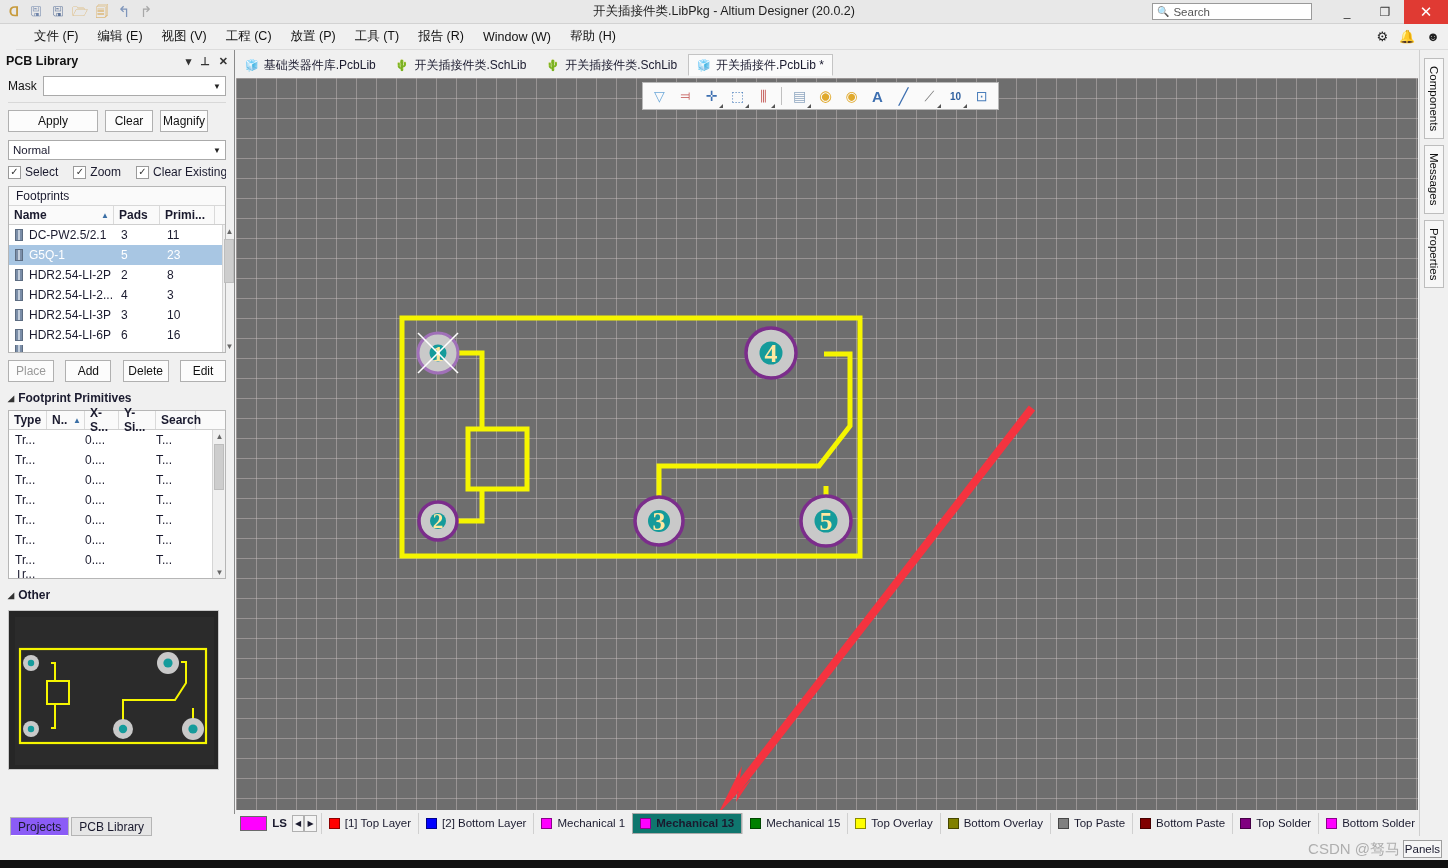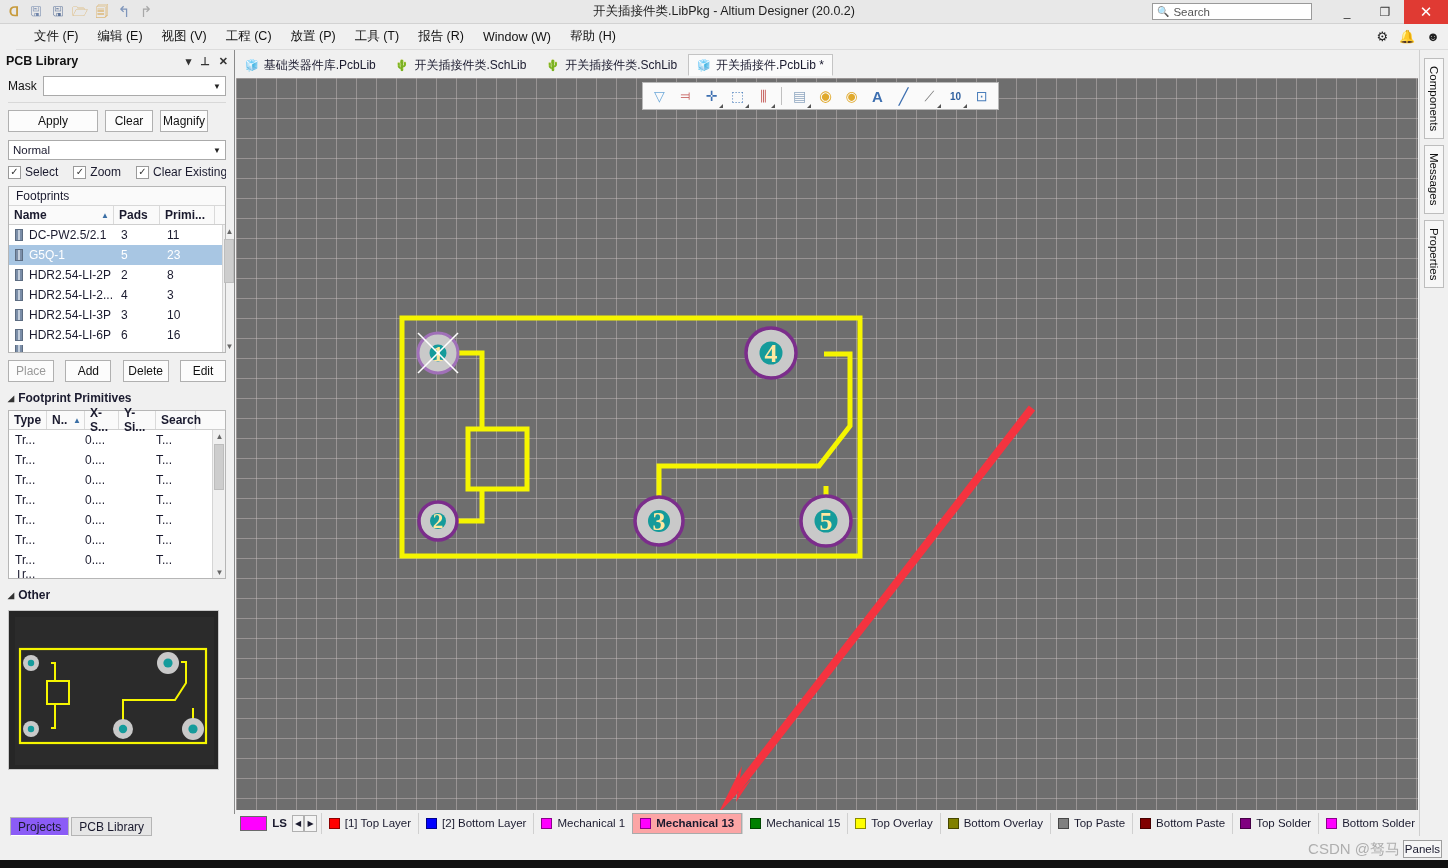--- a/index.html
+++ b/index.html
@@ -150,21 +150,21 @@
     position: absolute; left: 236px; top: 810px; width: 1212px; height: 26px;
     background: #f0f0f0; display: flex; align-items: center; padding-left: 4px; overflow: hidden;
   }
   .lcolor-big { width: 38px; height: 15px; background: #ff00ff; border: 1px solid #6a6a6a; }
   .ls-label { padding: 0 5px; font-size: 11.5px; font-weight: bold; }
   .larrow { width: 17px; height: 17px; border: 1px solid #b0b0b0; background: #f4f4f4; display: flex; align-items: center; justify-content: center; font-size: 8px; }
   .ltab {
     height: 21px; display: flex; align-items: center; gap: 5px; padding: 0 7px;
     font-size: 11.5px; border-left: 1px solid #d0d0d0; white-space: nowrap;
   }
-  .ltab.active { background: #fca5a5; font-weight: bold; border: 1px solid #aaa; }
+  .ltab.active { background: #0f766e; font-weight: bold; border: 1px solid #aaa; }
   .swatch { width: 11px; height: 11px; border: 1px solid rgba(0,0,0,0.45); flex: none; }
 
   
   .statusbar {
     position: absolute; left: 0; top: 838px; width: 1448px; height: 22px;
     background: #f4f4f4; border-top: 1px solid #d8d8d8; display: flex; align-items: center;
     font-size: 11.5px; color: #111;
   }
   .sb-item { padding: 0 10px; }
   .panels-btn {

